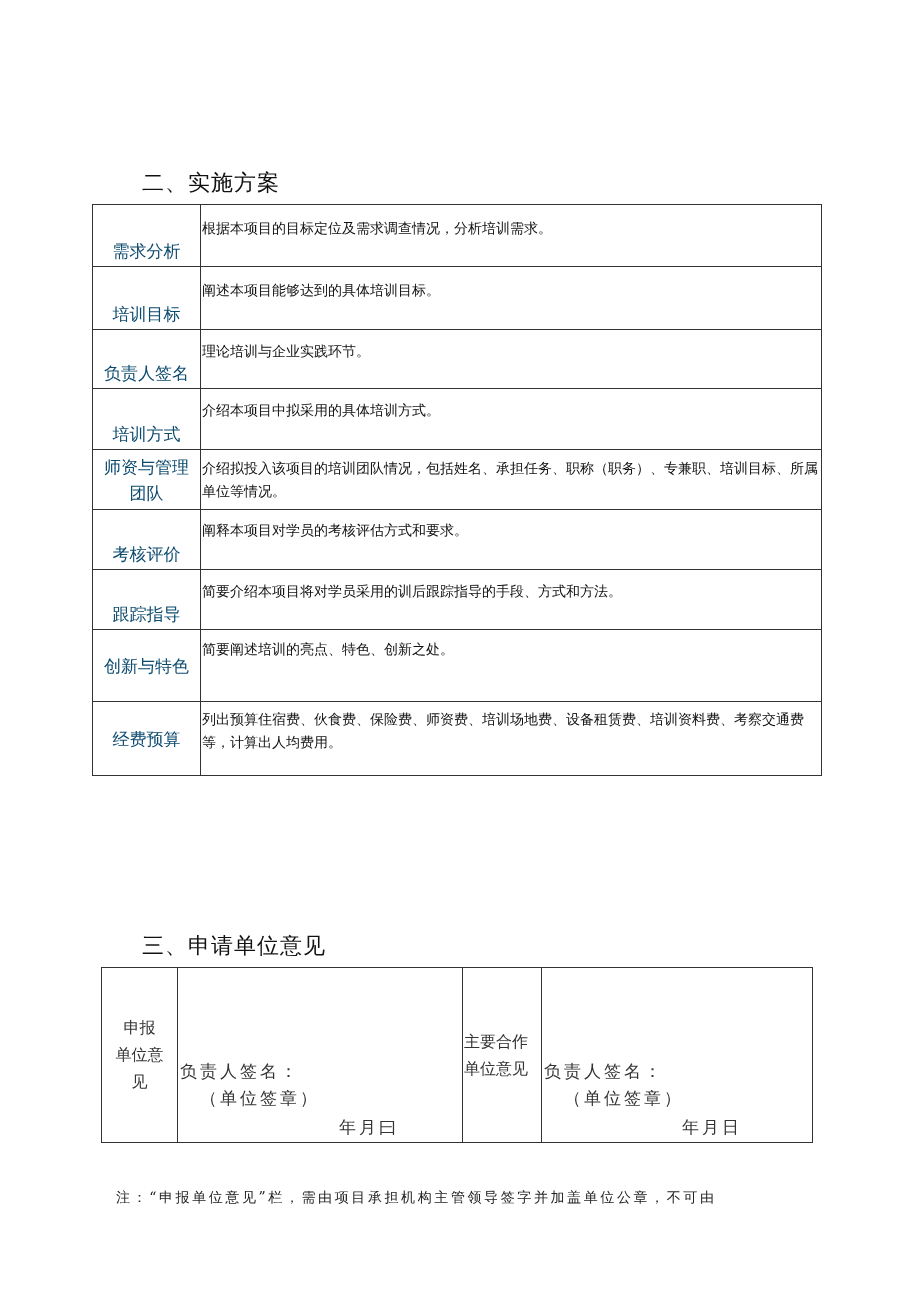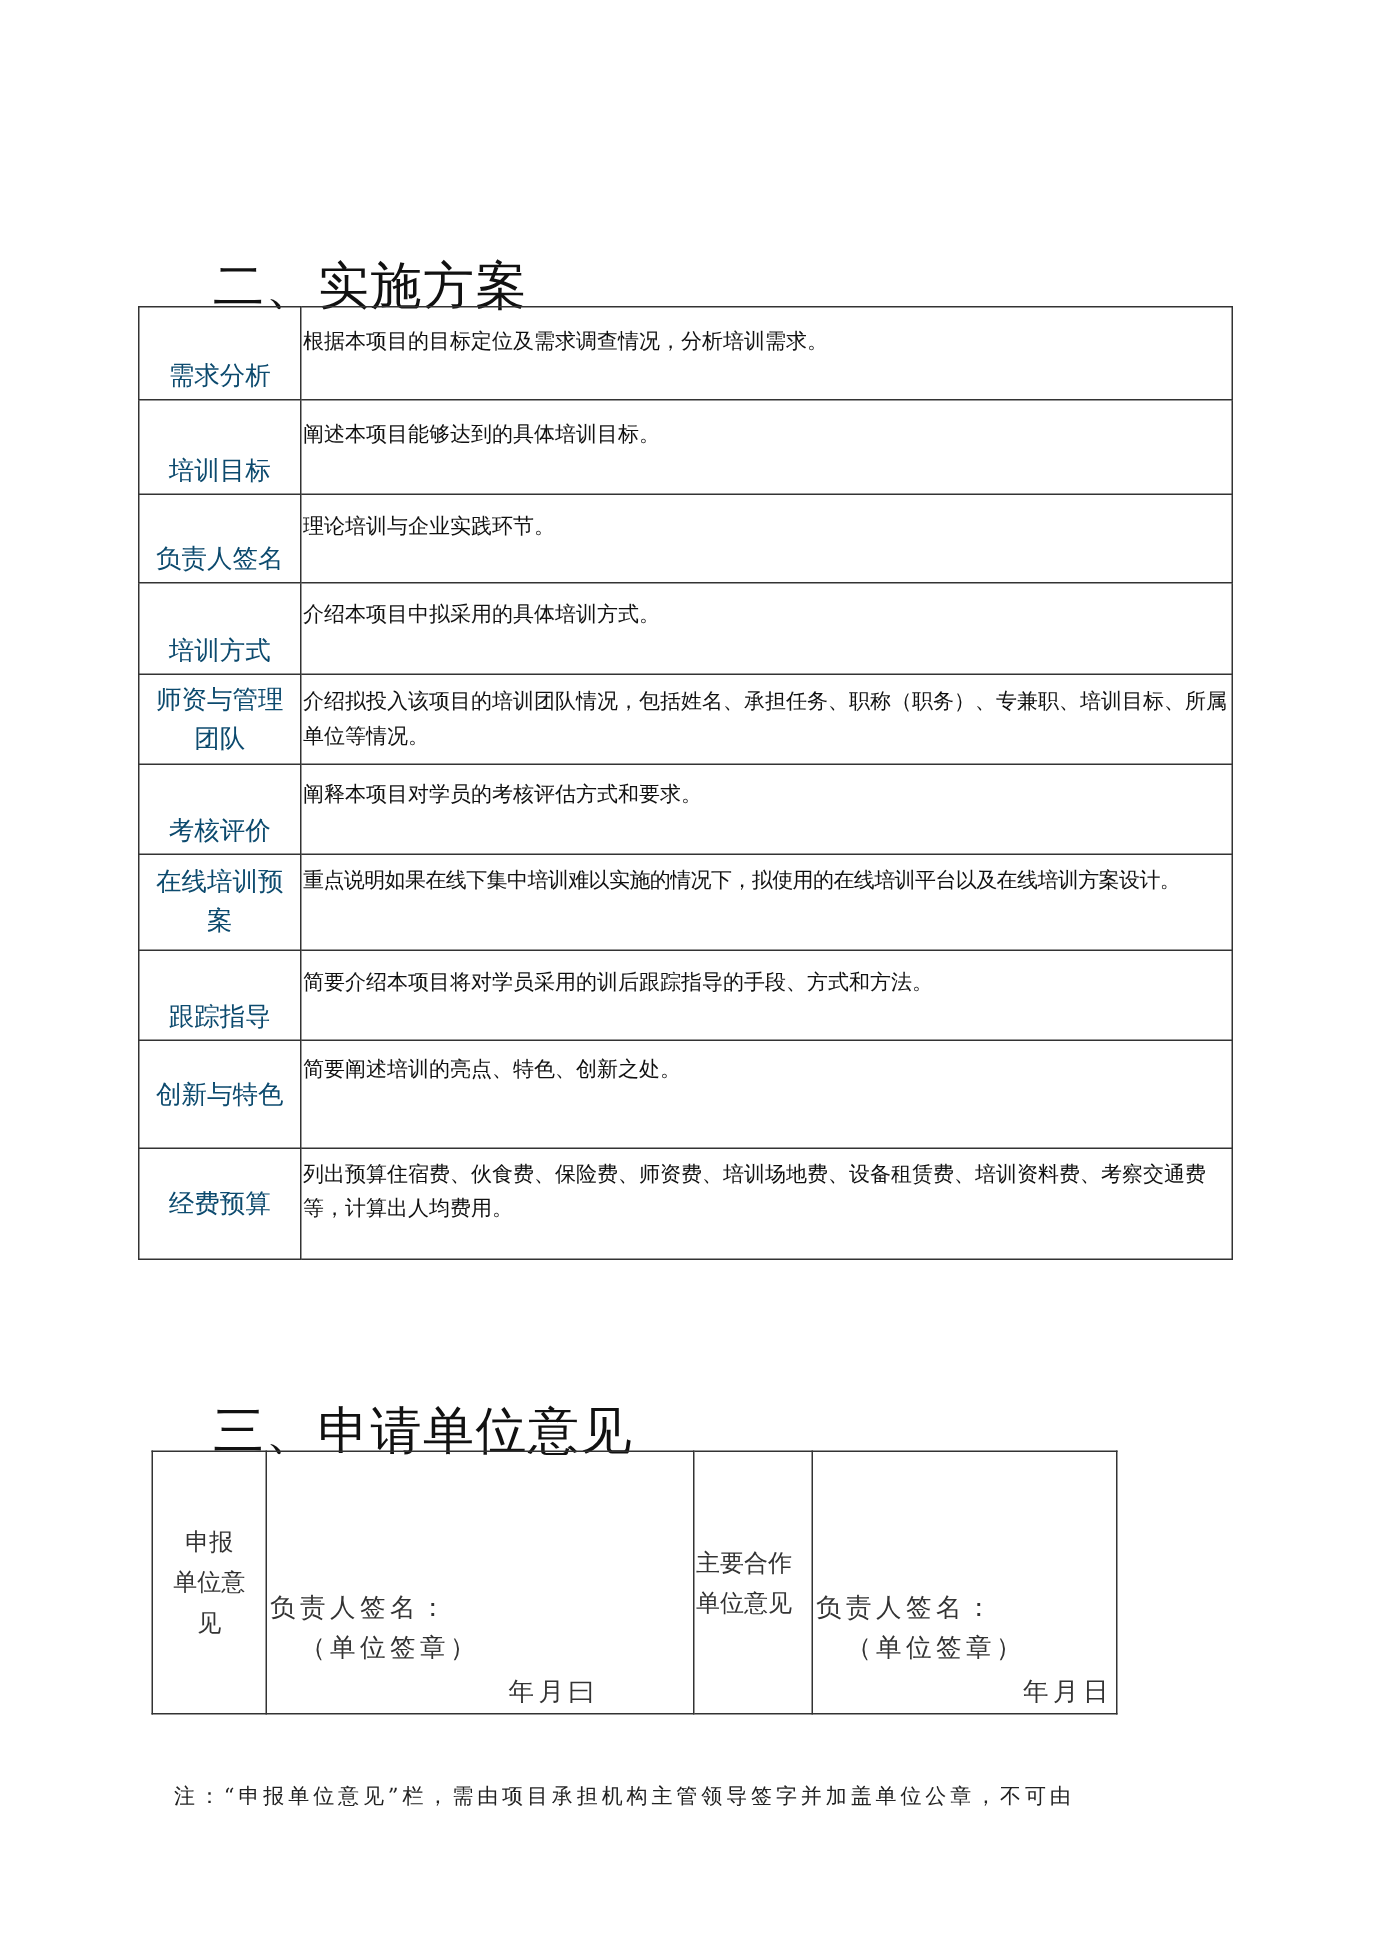--- a/index.html
+++ b/index.html
@@ -1,35 +1,35 @@
 <!DOCTYPE html>
 <html><head>
 <meta charset="utf-8">
 <style>
   html, body { margin: 0; padding: 0; background: #ffffff; }
   body { width: 920px; height: 1301px; position: relative; overflow: hidden;
          font-family: "DejaVu Sans", "Liberation Sans", sans-serif; color: #111; }
-  .heading { position: absolute; font-size: 34px; color: #111; letter-spacing: 1px;
+  .heading { position: absolute; font-size: 22px; color: #111; letter-spacing: 1px;
              font-family: "DejaVu Sans", sans-serif; white-space: nowrap; }
   #h2 { left: 142px; top: 168px; }
   #h3 { left: 142px; top: 931px; }
 
   table.plan { position: absolute; left: 92px; top: 204px; width: 730px;
                border-collapse: collapse; table-layout: fixed; }
   table.plan td { border: 1px solid #333; padding: 0; }
   table.plan td.lbl { width: 107px; color: #0c4a6e; font-family: "DejaVu Serif", serif;
                font-size: 17px; text-align: center; line-height: 26px; }
   table.plan td.txt { font-size: 14px; color: #111; line-height: 23px; padding-left: 1px; }
   .lbl-bottom { vertical-align: bottom; padding-bottom: 2px !important; }
   .lbl-middle { vertical-align: middle; }
   .lbl-top { vertical-align: top; }
   .txt-top { vertical-align: top; }
   .txt-middle { vertical-align: middle; }
 
-  table.opinion { position: absolute; left: 101px; top: 967px; width: 644px; height: 175px;
+  table.opinion { position: absolute; left: 101px; top: 967px; width: 712px; height: 175px;
                   border-collapse: collapse; table-layout: fixed; }
   table.opinion td { border: 1px solid #333; padding: 0; vertical-align: top;
                      font-family: "DejaVu Serif", serif; color: #333; }
   .op-lbl { font-size: 16px; line-height: 27px; text-align: center; }
   .sig { position: relative; height: 174px; font-size: 17px; }
   .sig .s1 { position: absolute; left: 2px; top: 92px; letter-spacing: 3px; white-space: nowrap; }
   .sig .s2 { position: absolute; left: 22px; top: 119px; letter-spacing: 3px; white-space: nowrap; }
   .sig .s3 { position: absolute; top: 148px; letter-spacing: 3px; white-space: nowrap; }
 
   .note { position: absolute; left: 116px; top: 1141px; font-size: 14px; color: #222;
@@ -61,27 +61,20 @@
   <tr style="height:60px">
     <td class="lbl lbl-middle">
       <div>师资与管理</div>
       <div>团队</div>
     </td>
     <td class="txt txt-middle">介绍拟投入该项目的培训团队情况，包括姓名、承担任务、职称（职务）、专兼职、培训目标、所属单位等情况。</td>
   </tr>
   <tr style="height:60px">
     <td class="lbl lbl-bottom">考核评价</td>
     <td class="txt txt-top" style="padding-top:9px">阐释本项目对学员的考核评估方式和要求。</td>
-  </tr>
-  <tr style="height:64px">
-    <td class="lbl lbl-top" style="padding-top:5px">
-      <div>在线培训预</div>
-      <div>案</div>
-    </td>
-    <td class="txt txt-top" style="padding-top:6px; white-space:nowrap; letter-spacing:-0.4px">重点说明如果在线下集中培训难以实施的情况下，拟使用的在线培训平台以及在线培训方案设计。</td>
   </tr>
   <tr style="height:60px">
     <td class="lbl lbl-bottom">跟踪指导</td>
     <td class="txt txt-top" style="padding-top:10px">简要介绍本项目将对学员采用的训后跟踪指导的手段、方式和方法。</td>
   </tr>
   <tr style="height:72px">
     <td class="lbl lbl-middle">创新与特色</td>
     <td class="txt txt-top" style="padding-top:8px">简要阐述培训的亮点、特色、创新之处。</td>
   </tr>
   <tr style="height:74px">

